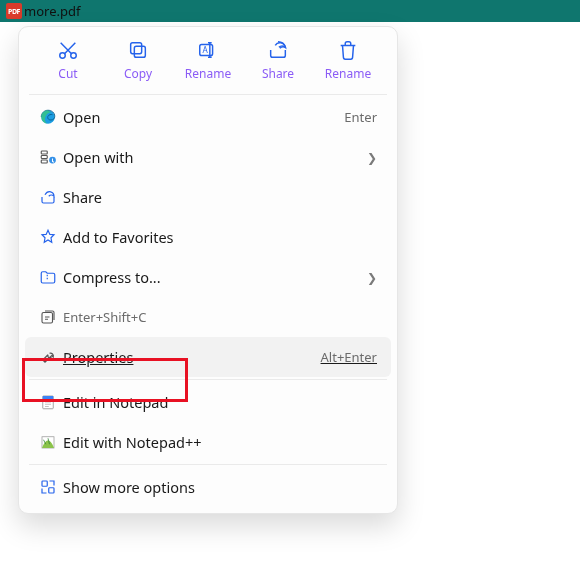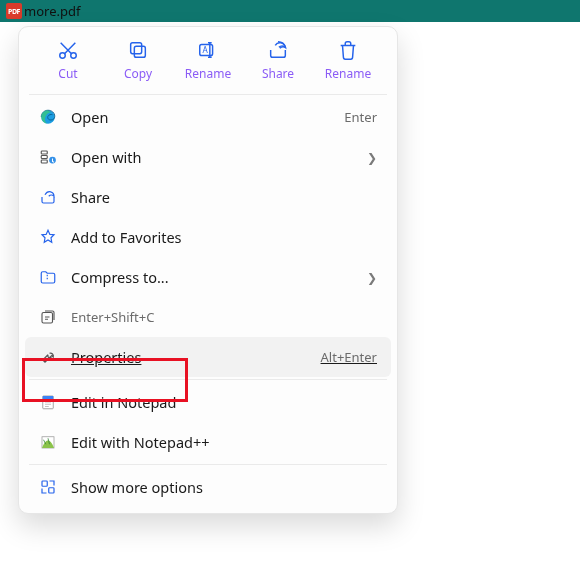--- a/index.html
+++ b/index.html
@@ -60,21 +60,21 @@
   .tool .ico { width: 22px; height: 22px; color: #2563eb; }
   .tool .lbl { font-size: 12px; color: #8b5cf6; }
   .sep { height: 1px; background: #eaeaea; margin: 2px 4px; }
   .item {
     display: flex;
     align-items: center;
     height: 40px;
     padding: 0 14px;
     border-radius: 6px;
     cursor: default;
-    gap: 14px;
+    gap: 6px;
   }
   .item.hover { background: #f2f2f2; text-decoration: underline; }
   .item .ico { width: 18px; height: 18px; flex: 0 0 18px; display:flex; align-items:center; justify-content:center; }
   .item .label { flex: 1; font-size: 14.5px; }
   .item .accel { font-size: 13px; color: #6b6b6b; }
   .chev { color: #7a7a7a; font-size: 12px; }
   .highlight-box {
     position: absolute;
     left: 22px;
     top: 358px;

